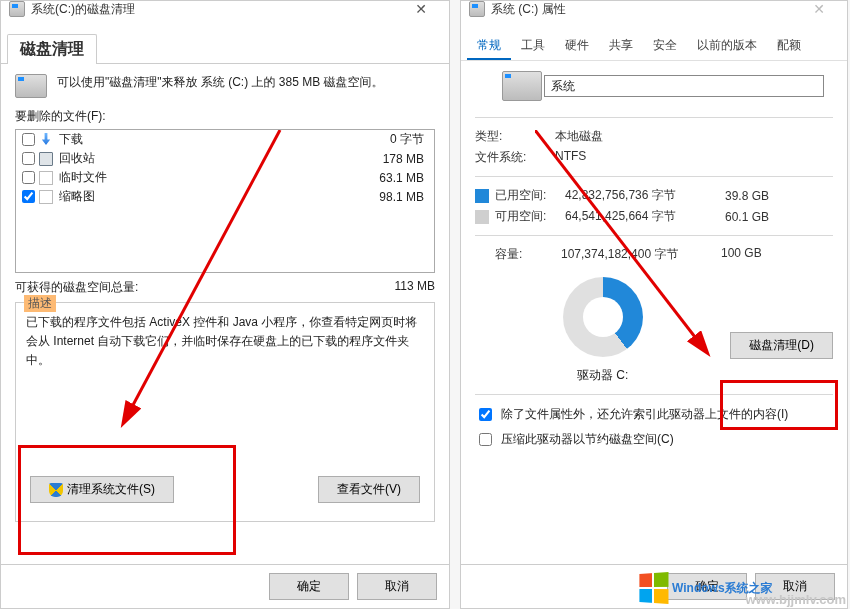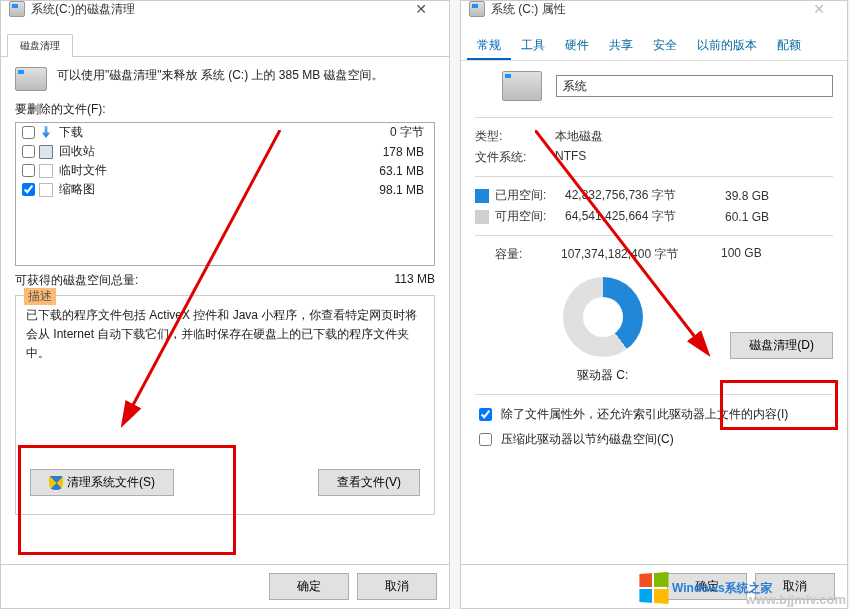--- a/index.html
+++ b/index.html
@@ -2,21 +2,21 @@
 <html><head>
 <meta charset="utf-8">
 <style>
 * { box-sizing: border-box; font-family: "Microsoft YaHei", "Segoe UI", sans-serif; }
 body { margin: 0; background: #f6f6f6; width: 850px; height: 609px; overflow: hidden; position: relative; }
 .win { position: absolute; background: #fff; border: 1px solid #ccc; display: flex; flex-direction: column; }
 .titlebar { height: 30px; display: flex; align-items: flex-start; padding: 0 8px; font-size: 12px; color: #333; }
 .titlebar .ticon { width: 16px; height: 16px; margin-right: 6px; }
 .titlebar .title { flex: 1; }
 .titlebar .close { width: 40px; text-align: center; font-size: 14px; color: #555; cursor: pointer; }
-.tabs { display: flex; padding: 2px 6px 0; border-bottom: 1px solid #ccc; font-size: 10px; }
+.tabs { display: flex; padding: 2px 6px 0; border-bottom: 1px solid #ccc; font-size: 16px; font-weight: bold; }
 .tab { padding: 4px 12px; border: 1px solid transparent; border-bottom: none; background: #f0f0f0; margin-right: 2px; border-radius: 2px 2px 0 0; cursor: pointer; color: #333; }
 .tab.active { background: #fff; border-color: #ccc; position: relative; top: 1px; }
 .content { flex: 1; padding: 10px 14px; font-size: 12px; color: #222; overflow: hidden; position: relative; }
 .lbl { font-size: 12px; color: #222; }
 .listbox { border: 1px solid #aaa; height: 144px; overflow-y: scroll; background: #fff; }
 .li { display: flex; align-items: center; padding: 1px 4px; font-size: 12px; }
 .li input { margin: 0 4px 0 2px; }
 .li .fic { width: 14px; height: 14px; margin-right: 6px; display: inline-block; }
 .li .name { flex: 1; }
 .li .val { margin-right: 6px; color: #222; }
@@ -37,21 +37,21 @@
 .redbox { position:absolute; border:3px solid #e10000; pointer-events:none; }
 .arrow { position:absolute; pointer-events:none; }
 .shield { width:14px; height:14px; display:inline-block; background: conic-gradient(from 45deg, #f0c400 0 25%, #2b7cd3 25% 50%, #f0c400 50% 75%, #2b7cd3 75% 100%); border-radius: 2px 2px 6px 6px; margin-right:4px; vertical-align:middle; }
 .watermark { position:absolute; bottom:2px; right:4px; font-size:13px; color:#c7c7c7; font-weight:bold; }
 .winlogo { position:absolute; bottom:6px; left:638px; display:flex; align-items:center; gap:4px; font-size:12px; color:#2b7cd3; font-weight:bold;}
 .wl-sq { display:grid; grid-template-columns:1fr 1fr; gap:2px; width:30px; height:30px; transform: perspective(60px) rotateY(-15deg);}
 .wl-sq span:nth-child(1){background:#f25022}
 .wl-sq span:nth-child(2){background:#7fba00}
 .wl-sq span:nth-child(3){background:#00a4ef}
 .wl-sq span:nth-child(4){background:#ffb900}
-.proptab { padding: 4px 10px; font-size:12px; color:#0369a1; cursor:pointer; }
+.proptab { padding: 4px 10px; font-size:12px; color:#404040; cursor:pointer; }
 .proptab.active { color:#0067c0; border-bottom:2px solid #0067c0; }
 .proptabs { display:flex; border-bottom:1px solid #e0e0e0; padding: 2px 6px 0; }
 .kv { display:flex; margin:4px 0; font-size:12px; }
 .kv .k { width:80px; color:#333; }
 .kv .v { color:#333; }
 .checkline { display:flex; align-items:center; gap:6px; font-size:12px; margin:6px 0; }
 .hr { border:none; border-top:1px solid #d8d8d8; margin: 10px 0; }
 </style>
 </head>
 <body>
@@ -127,21 +127,21 @@
   <div class="proptabs">
     <div class="proptab active">常规</div>
     <div class="proptab">工具</div>
     <div class="proptab">硬件</div>
     <div class="proptab">共享</div>
     <div class="proptab">安全</div>
     <div class="proptab">以前的版本</div>
     <div class="proptab">配额</div>
   </div>
   <div class="content">
-    <div style="display:flex; gap:14px; align-items:center; margin-bottom:16px;padding-left:27px;">
+    <div style="display:flex; gap:2px; align-items:center; margin-bottom:16px;padding-left:27px;">
       <span class="drive" style="width:40px;height:30px;"></span>
       <div class="inputbox">
           <span>系统</span>
         </div>
     </div>
     <hr class="hr">
     <div class="kv">
         <span class="k">类型:</span>
         <span class="v">本地磁盘</span>
       </div>

